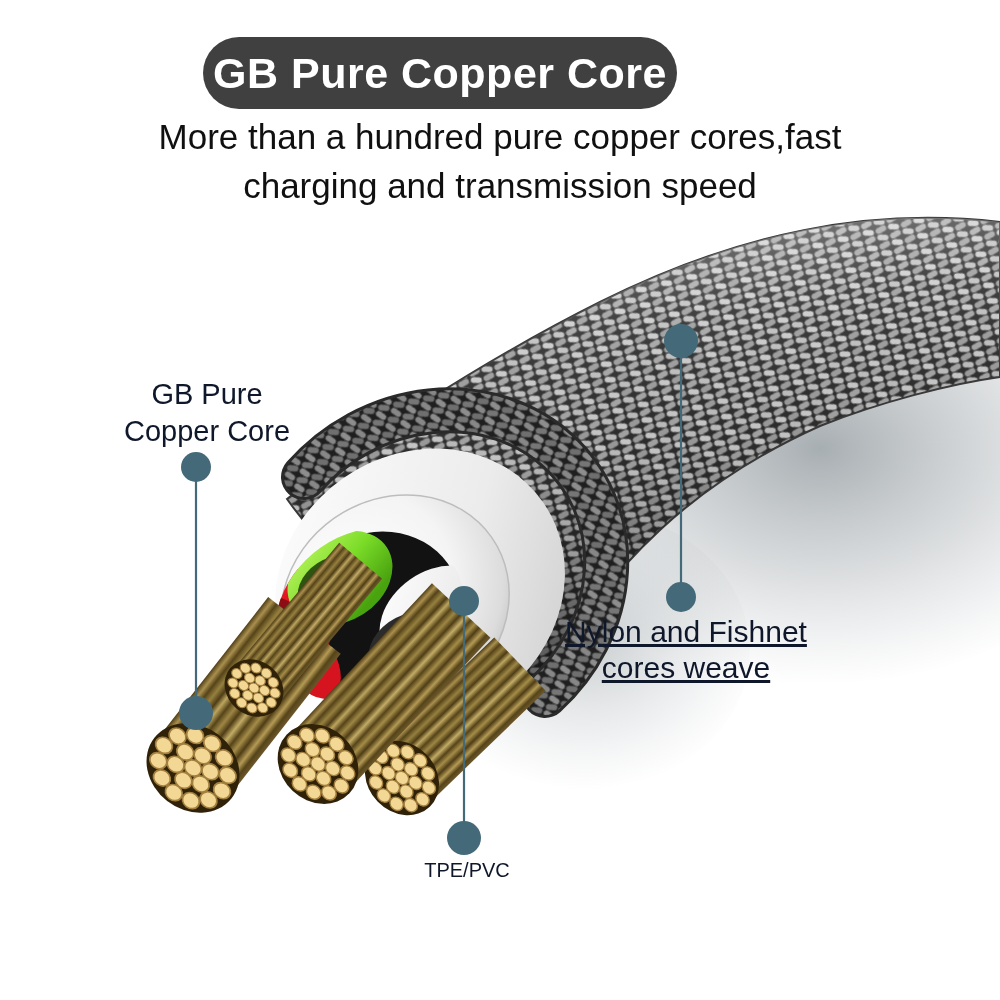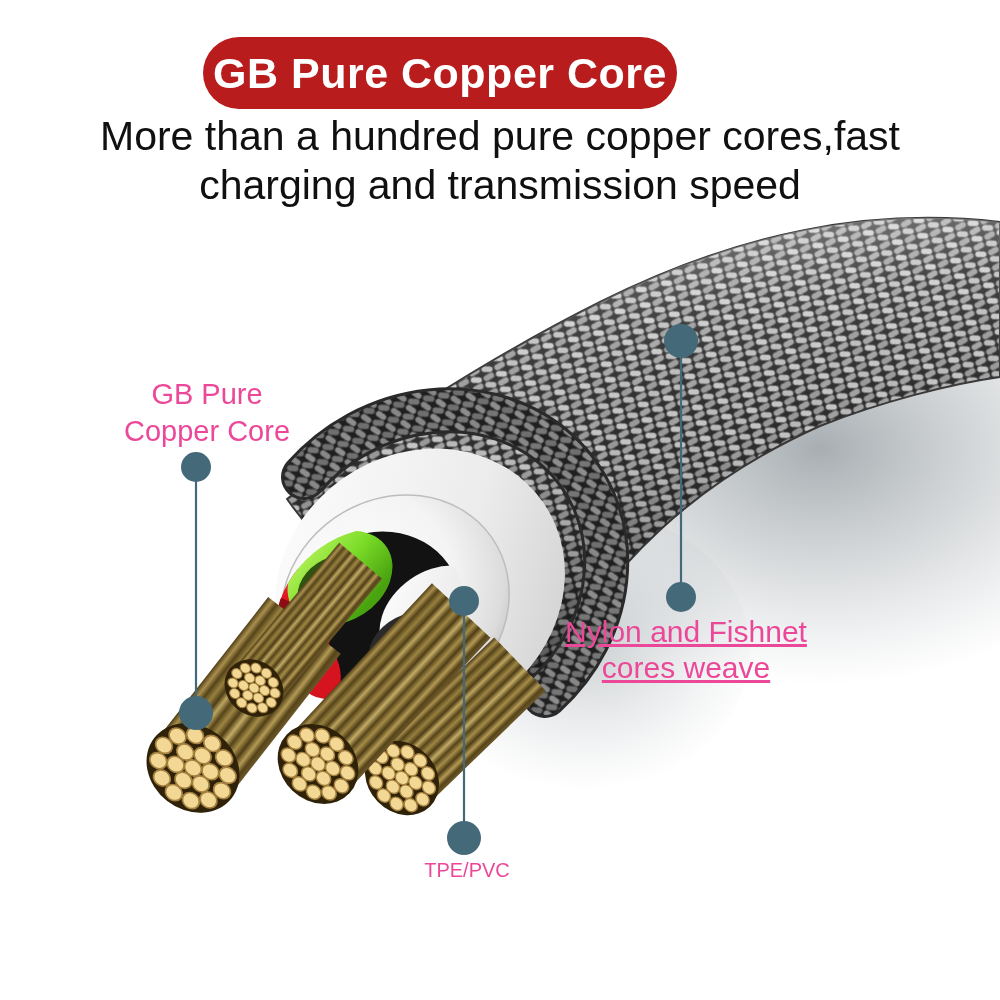--- a/index.html
+++ b/index.html
@@ -2,31 +2,31 @@
 <html><head>
 <meta charset="utf-8">
 <style>
   html,body{margin:0;padding:0;background:#ffffff;}
   .stage{
     position:relative;width:1000px;height:1000px;background:#ffffff;overflow:hidden;
     font-family:"Liberation Sans", sans-serif;
   }
   .badge{
     position:absolute;left:203px;top:37px;width:474px;height:72px;
-    background:#b91c1c;border-radius:36px;color:#ffffff;
+    background:#404040;border-radius:36px;color:#ffffff;
     font-size:43px;font-weight:bold;display:flex;align-items:center;justify-content:center;
     letter-spacing:0.5px;
   }
   .subtitle{
     position:absolute;left:0;top:112px;width:1000px;text-align:center;
-    color:#101010;font-size:41px;line-height:49px;font-weight:400;
+    color:#101010;font-size:35px;line-height:49px;font-weight:400;
   }
   .callout-label{
     position:absolute;transform:translateX(-50%);text-align:center;
-    color:#ec4899;font-weight:400;
+    color:#0f172a;font-weight:400;
   }
   .label-copper{left:207px;top:376px;font-size:29px;line-height:37px;}
   .label-nylon{left:686px;top:614px;font-size:30px;line-height:36px;text-decoration:underline;}
   .label-tpe{left:467px;top:852px;font-size:20px;line-height:36px;}
   svg.cable{position:absolute;left:0;top:0;}
 </style>
 </head>
 <body>
 
 <div class="stage">

